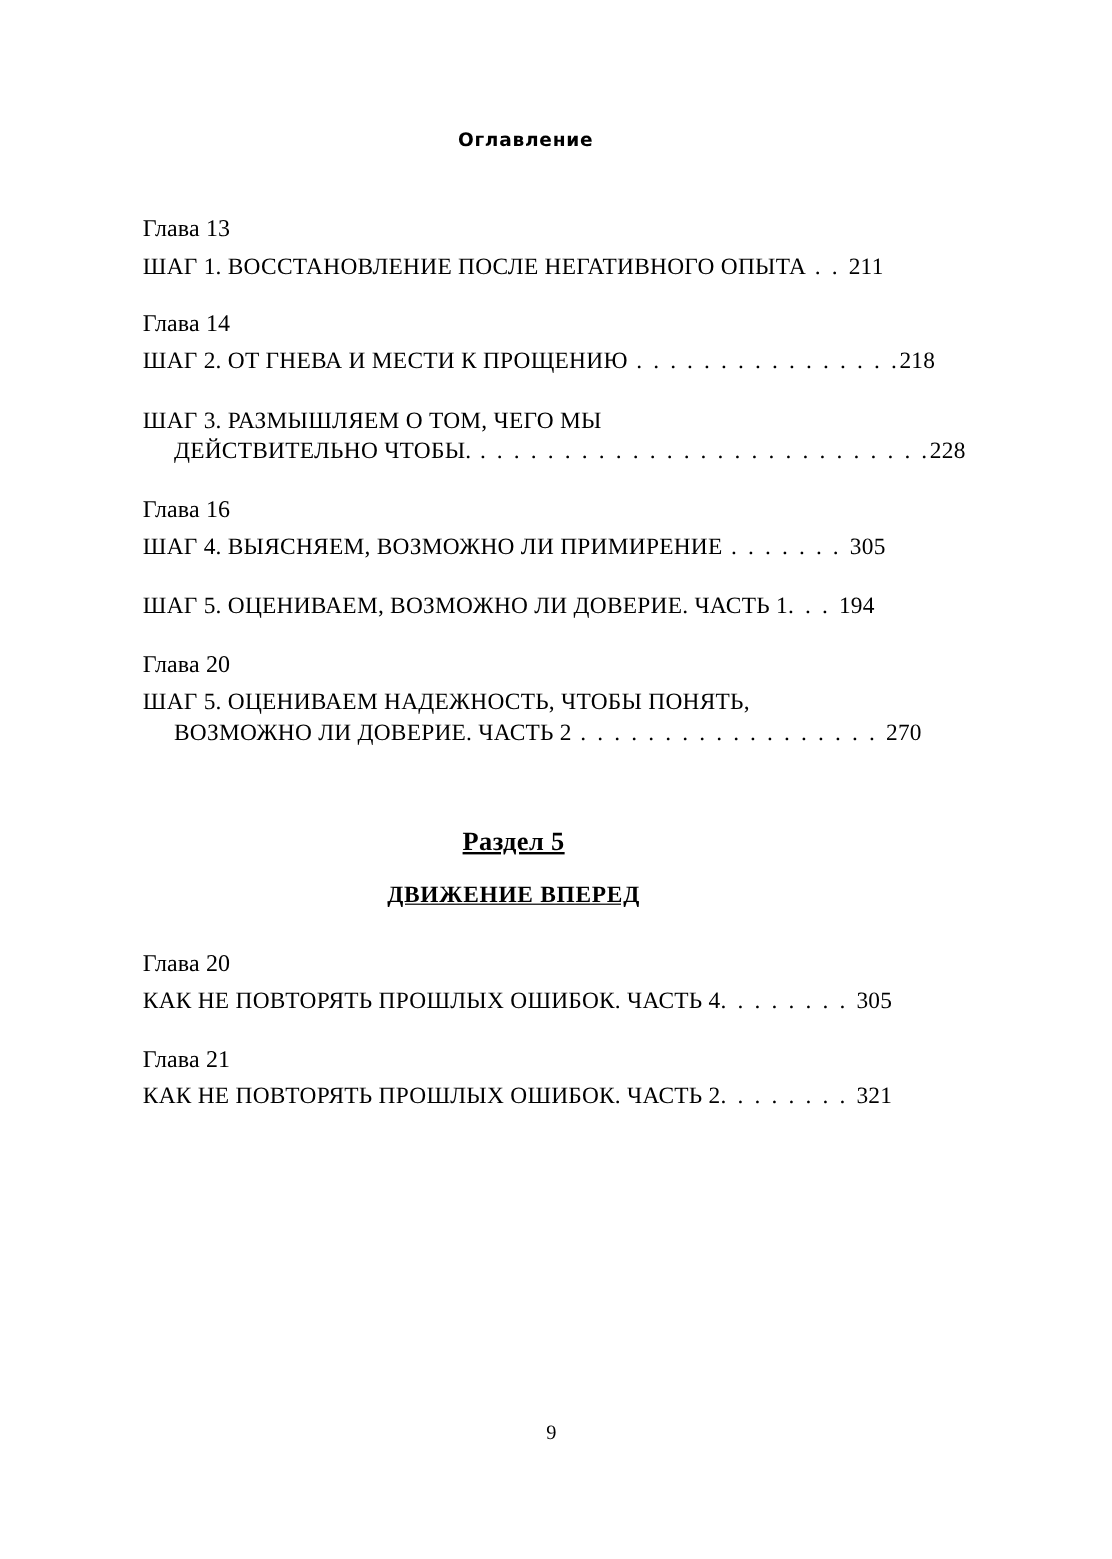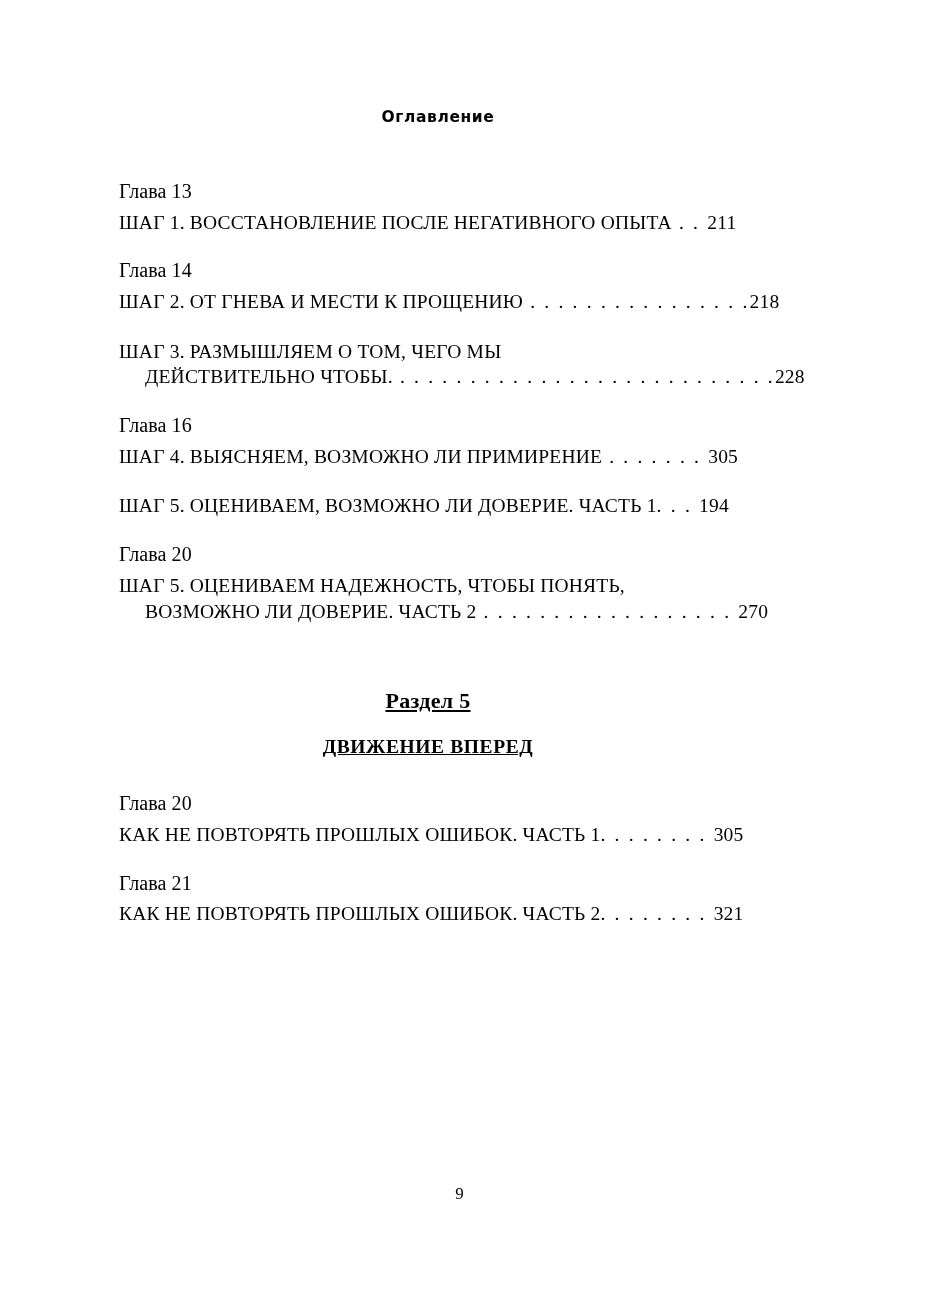--- a/index.html
+++ b/index.html
@@ -146,21 +146,21 @@
 
 
     <div class="section-block">
       <div class="section-number">Раздел 5</div>
       <div class="section-title">ДВИЖЕНИЕ ВПЕРЕД</div>
     </div>
 
     <div class="entry">
       <div class="chapter-label">Глава 20</div>
       <div class="title-row">
-        <span class="title-line"><span>КАК НЕ ПОВТОРЯТЬ ПРОШЛЫХ ОШИБОК. ЧАСТЬ 1</span><span class="leaders">. . . . . . . . </span><span class="pagenum">305</span></span>
+        <span class="title-line"><span>КАК НЕ ПОВТОРЯТЬ ПРОШЛЫХ ОШИБОК. ЧАСТЬ 4</span><span class="leaders">. . . . . . . . </span><span class="pagenum">305</span></span>
       </div>
     </div>
 
     <div class="entry">
       <div class="chapter-label">Глава 21</div>
       <div class="title-row">
         <span class="title-line"><span>КАК НЕ ПОВТОРЯТЬ ПРОШЛЫХ ОШИБОК. ЧАСТЬ 2</span><span class="leaders">. . . . . . . . </span><span class="pagenum">321</span></span>
       </div>
     </div>
 

